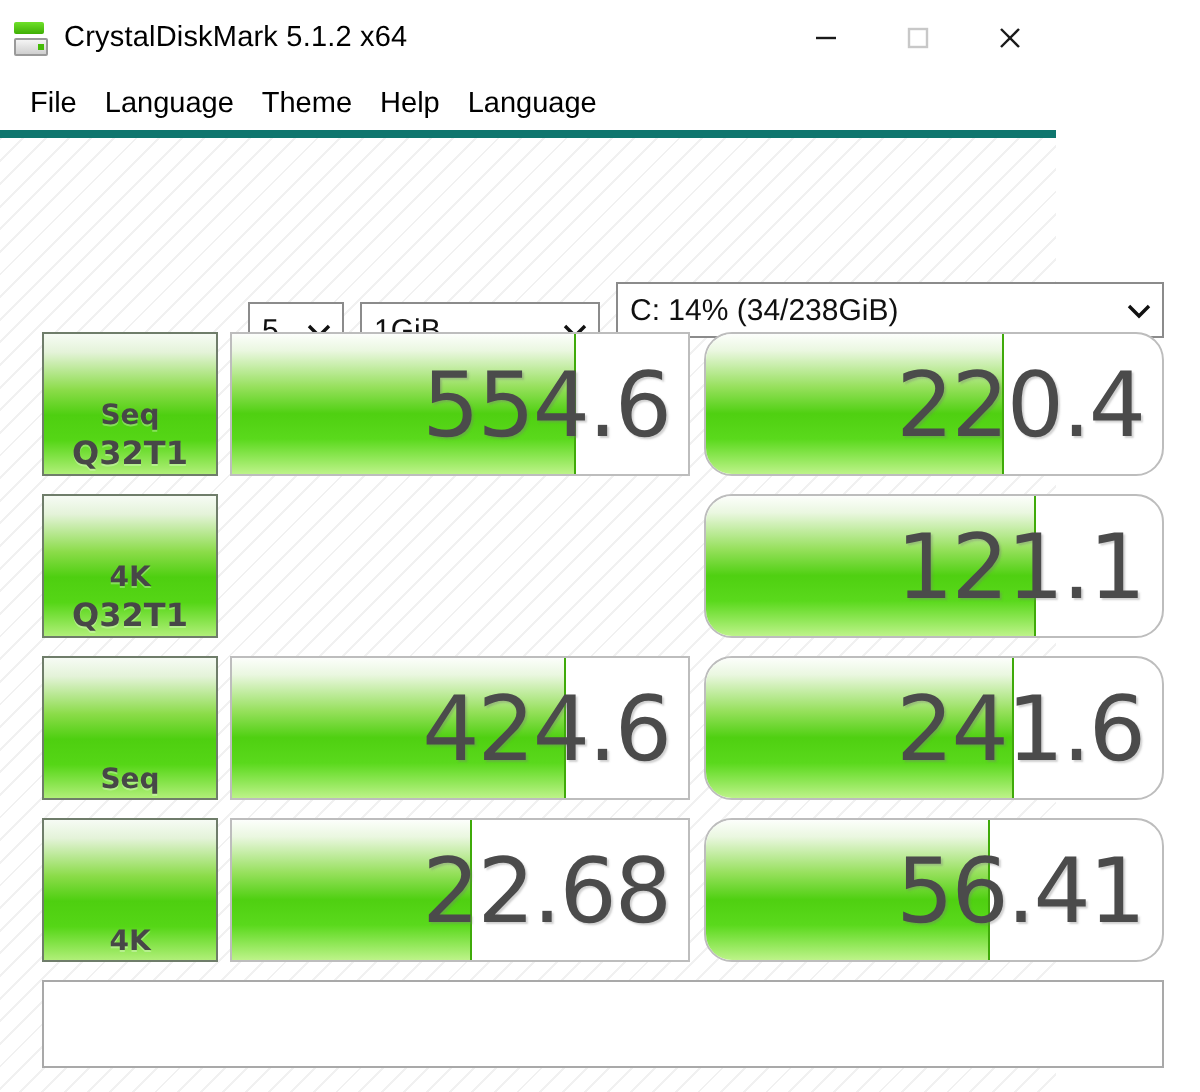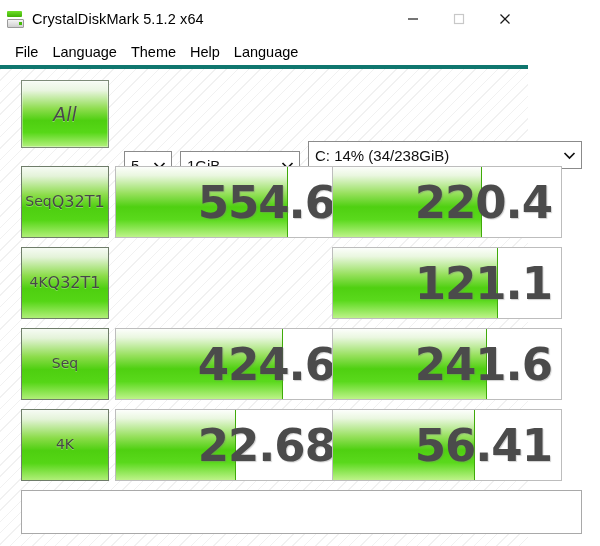--- a/index.html
+++ b/index.html
@@ -209,24 +209,25 @@
     box-sizing: border-box;
     border: 1px solid #6f7d6a;
     background: linear-gradient(to bottom,
         #f6fbf4 0%,
         #e4f3d9 13%,
         #8bdc49 40%,
         #4ecf10 58%,
         #55d616 76%,
         #b0ef78 100%);
     display: flex;
-    flex-direction: row;
-    align-items: center;
-    justify-content: center;
+    flex-direction: column;
+    align-items: center;
+    justify-content: flex-end;
     line-height: 1.22;
+    font-weight: bold;
   }
   .cat-btn .cat-line {
     font-family: "DejaVu Sans", sans-serif;
     font-size: 14px;
     color: #474747;
     text-shadow: 0 1px 0 rgba(255,255,255,0.3);
   }
   .cat-btn .cat-line.small {
     font-size: 16px;
   }
@@ -234,21 +235,21 @@
   .score {
     position: absolute;
     top: 3px;
     height: 72px;
     box-sizing: border-box;
     border: 1px solid #bdbdbd;
     background: #ffffff;
     overflow: hidden;
   }
   .score.read  { left: 115px; width: 230px; }
-  .score.write { left: 332px; width: 230px; }
+  .score.write { left: 352px; width: 230px; border-radius: 14px; }
 
   .score .fill {
     position: absolute;
     left: 0; top: 0;
     height: 100%;
     background: linear-gradient(to bottom,
         #fcfefb 0%,
         #eaf7e0 12%,
         #96e05c 38%,
         #4fd011 57%,
@@ -259,21 +260,21 @@
   .score .val {
     position: absolute;
     left: 0; top: 0;
     width: 100%; height: 100%;
     display: flex;
     align-items: center;
     justify-content: flex-end;
     padding-right: 9px;
     box-sizing: border-box;
     font-family: "DejaVu Sans", sans-serif;
-    font-weight: bold;
+    font-weight: normal;
     font-size: 45px;
     color: #4b4b4b;
     letter-spacing: -1px;
     text-shadow: 1px 1px 1px rgba(120,120,120,0.35);
     white-space: nowrap;
   }
 
   
   .comment-box {
     position: absolute;
@@ -329,23 +330,20 @@
     <div class="menu-item">File</div>
     <div class="menu-item">Language</div>
     <div class="menu-item">Theme</div>
     <div class="menu-item">Help</div>
     <div class="menu-item">Language</div>
   </div>
 
   <div class="main">
 
     <div class="toolbar">
-      <div class="all-btn">
-        <span>All</span>
-      </div>
 
       <div class="select" id="sel-count">
         <div class="sel-val">5</div>
         <div class="chev">
           <svg width="13" height="9" viewBox="0 0 13 9">
             <polyline points="1.5,2 6.5,7 11.5,2" fill="none" stroke="#111111" stroke-width="1.7"></polyline>
           </svg>
         </div>
       </div>
 

